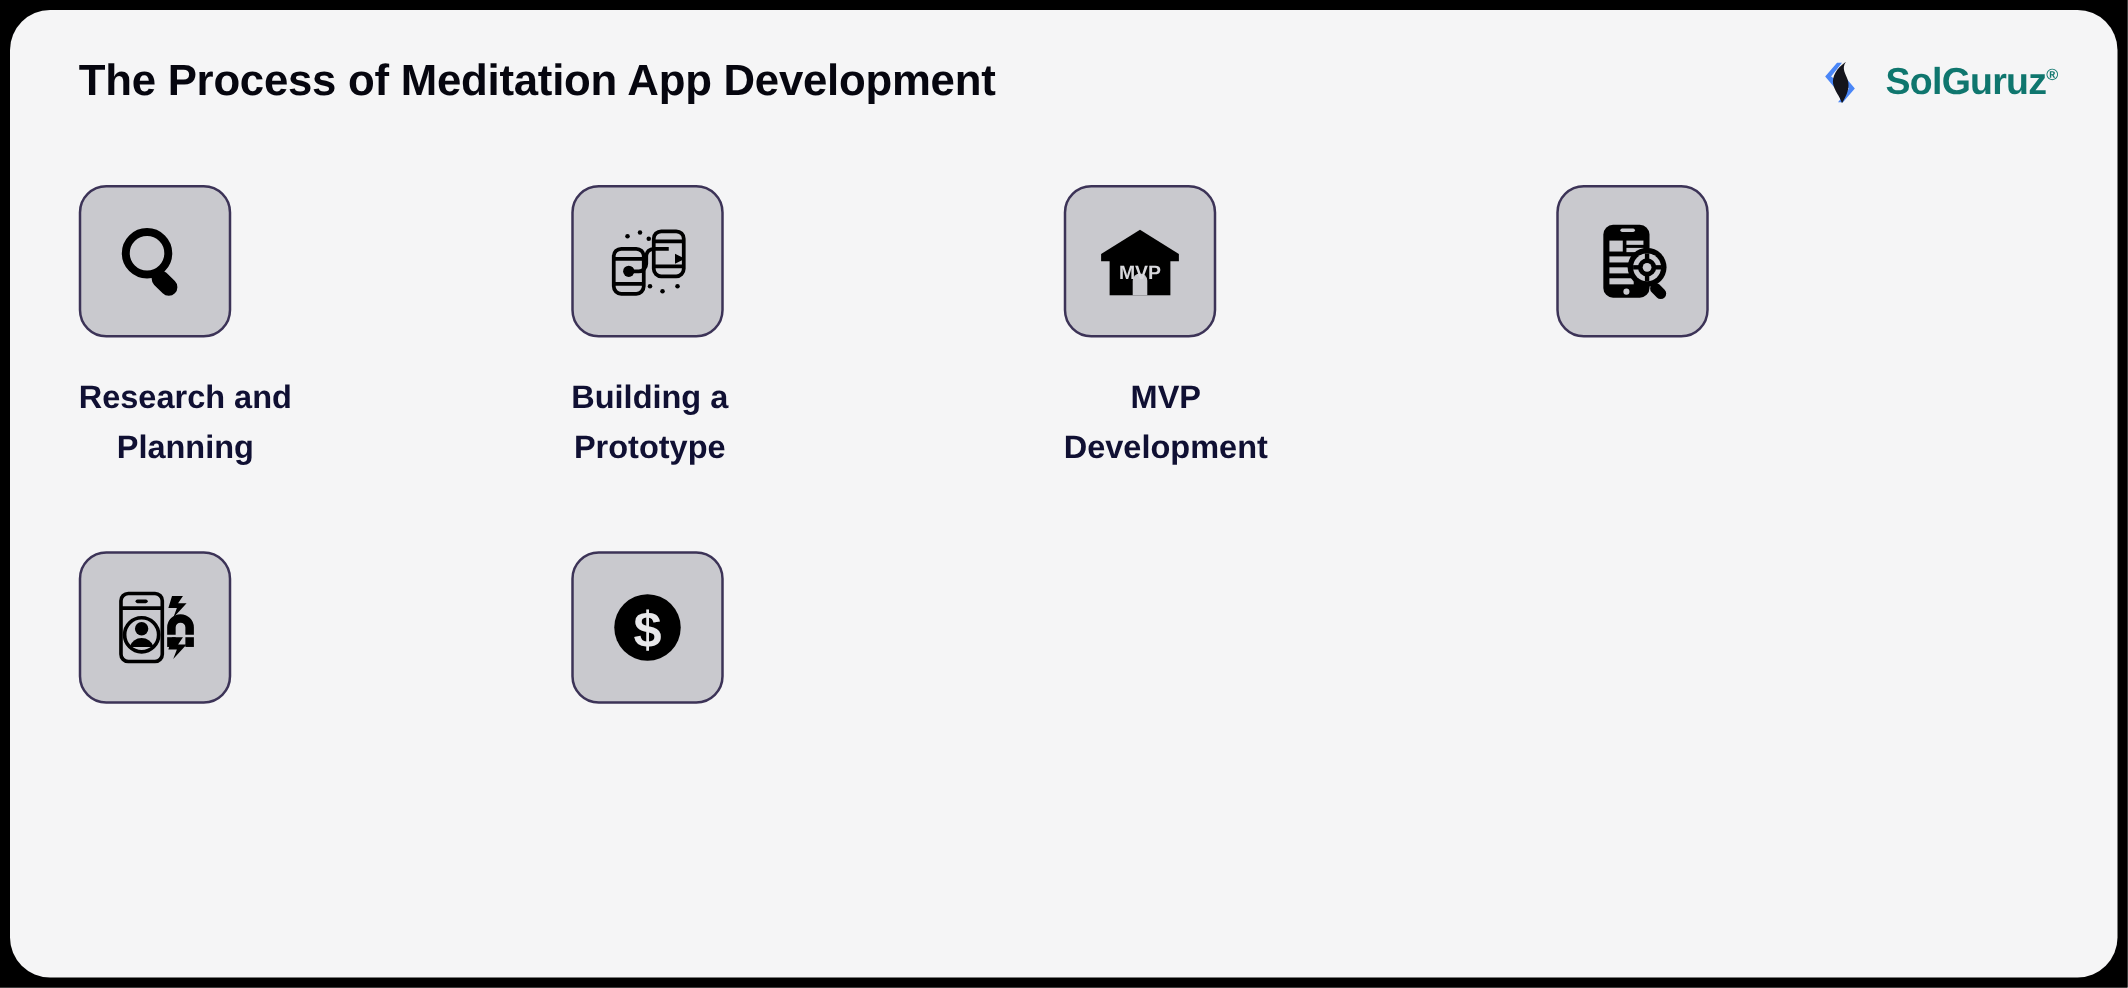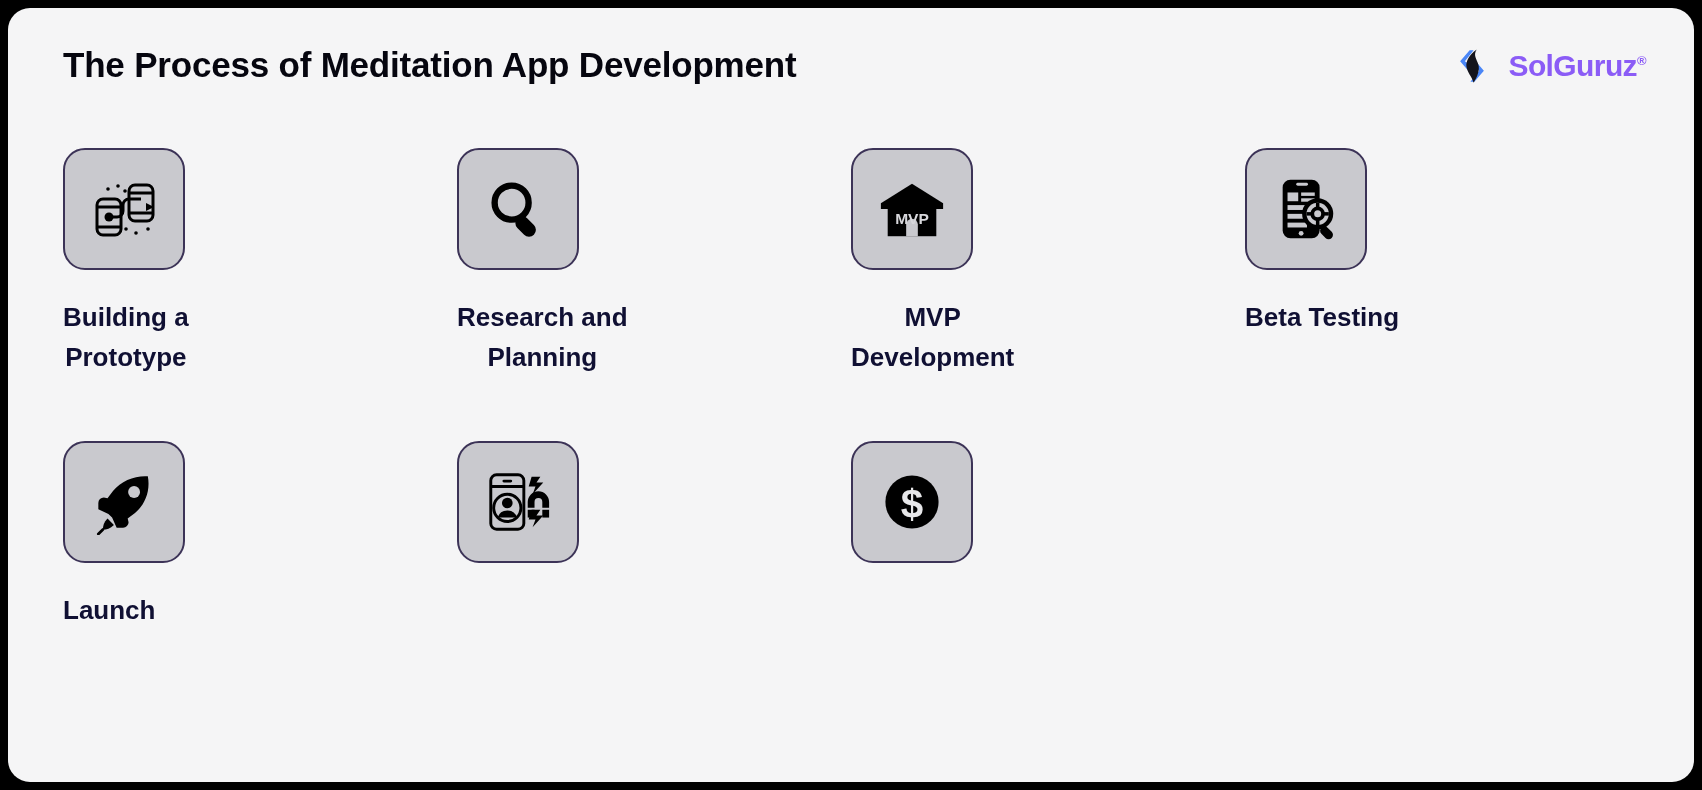--- a/index.html
+++ b/index.html
@@ -14,21 +14,21 @@
     font-family: "Liberation Sans", sans-serif;
   }
 
   .infographic-card {
     position: absolute;
     left: 8px;
     top: 8px;
     width: 1686px;
     height: 774px;
     background: #f5f5f6;
-    border-radius: 22px;
+    border-radius: 32px;
     box-sizing: border-box;
     overflow: hidden;
   }
 
   
   .header {
     position: absolute;
     left: 0;
     top: 0;
     width: 100%;
@@ -56,21 +56,21 @@
   }
   .brand-mark {
     width: 38px;
     height: 38px;
     margin-right: 3px;
     flex: none;
   }
   .brand-text {
     font-size: 30px;
     font-weight: bold;
-    color: #8b5cf6;
+    color: #0f766e;
     letter-spacing: -0.6px;
     line-height: 1;
     position: relative;
     margin-left: 14px;
   }
   .brand-reg {
     font-size: 13px;
     vertical-align: super;
     font-weight: bold;
   }
@@ -136,20 +136,33 @@
       </span>
       <span class="brand-text"><span>SolGuruz</span><span class="brand-reg">®</span></span>
     </div>
   </div>
 
   <div class="steps-grid">
 
     <div class="step">
       <div class="step-icon-tile">
         <span>
+          <svg viewBox="0 0 64 64" width="68" height="68" aria-hidden="true">
+            <circle cx="26" cy="26" r="16" fill="none" stroke="#000" stroke-width="6"></circle>
+            <rect x="36" y="36" width="22" height="13" rx="6.5" fill="#000" transform="rotate(45 36 36)"></rect>
+          </svg>
+        </span>
+      </div>
+      <div class="step-label">Research and
+Planning</div>
+    </div>
+
+    <div class="step">
+      <div class="step-icon-tile">
+        <span>
           <svg viewBox="0 0 72 72" width="72" height="72" aria-hidden="true">
             <g fill="none" stroke="#000" stroke-width="3">
               <rect x="9" y="26" width="24" height="36" rx="6"></rect>
               <line x1="9" y1="34" x2="33" y2="34"></line>
               <line x1="9" y1="54" x2="33" y2="54"></line>
               <rect x="41" y="12" width="24" height="36" rx="6"></rect>
               <line x1="41" y1="20" x2="65" y2="20"></line>
               <line x1="41" y1="40" x2="65" y2="40"></line>
               <path d="M21 44 h8 a6 6 0 0 0 6 -6 v-6 a6 6 0 0 1 6 -6 h12"></path>
             </g>
@@ -159,33 +172,20 @@
             <circle cx="30" cy="13" r="1.8" fill="#000"></circle>
             <circle cx="37" cy="18" r="1.8" fill="#000"></circle>
             <circle cx="38" cy="56" r="1.8" fill="#000"></circle>
             <circle cx="48" cy="60" r="1.8" fill="#000"></circle>
             <circle cx="60" cy="56" r="1.8" fill="#000"></circle>
           </svg>
         </span>
       </div>
       <div class="step-label">Building a
 Prototype</div>
-    </div>
-
-    <div class="step">
-      <div class="step-icon-tile">
-        <span>
-          <svg viewBox="0 0 64 64" width="68" height="68" aria-hidden="true">
-            <circle cx="26" cy="26" r="16" fill="none" stroke="#000" stroke-width="6"></circle>
-            <rect x="36" y="36" width="22" height="13" rx="6.5" fill="#000" transform="rotate(45 36 36)"></rect>
-          </svg>
-        </span>
-      </div>
-      <div class="step-label">Research and
-Planning</div>
     </div>
 
     <div class="step">
       <div class="step-icon-tile">
         <span>
           <svg viewBox="0 0 72 72" width="70" height="70" aria-hidden="true">
             <path d="M36 10 L68 30 L68 36 L4 36 L4 30 Z" fill="#000"></path>
             <rect x="11" y="33" width="50" height="31" fill="#000"></rect>
             <path d="M30 64 v-12 a6 6 0 0 1 12 0 v12 z" fill="#c9c9ce"></path>
             <text x="36" y="51" font-family="'Liberation Sans', sans-serif" font-size="16" font-weight="bold" fill="#d8d8dc" text-anchor="middle">MVP</text>
@@ -218,36 +218,22 @@
               <circle cx="48" cy="41" r="7.5"></circle>
               <rect x="46.2" y="29.5" width="3.6" height="5"></rect>
               <rect x="46.2" y="47.5" width="3.6" height="5"></rect>
               <rect x="36.5" y="39.2" width="5" height="3.6"></rect>
               <rect x="54.5" y="39.2" width="5" height="3.6"></rect>
             </g>
             <circle cx="48" cy="41" r="3.6" fill="#c9c9ce"></circle>
           </svg>
         </span>
       </div>
-      <div class="step-label">Beta Testing</div>
-    </div>
-
-    <div class="step">
-      <div class="step-icon-tile">
-        <span>
-          <svg viewBox="0 0 72 72" width="66" height="66" aria-hidden="true">
-            <path d="M62 8 C48 7 33 13 24 24 L18 32 L14 31 A6 6 0 0 0 8 37 L8 44 L19 49 L23 53 L28 64 L35 64 A6 6 0 0 0 41 58 L40 54 L48 48 C59 39 65 24 62 8 Z" fill="#000"></path>
-            <circle cx="47" cy="25" r="6.5" fill="#c9c9ce"></circle>
-            <path d="M18 54 C14 58 13 62 13 66 C17 66 21 65 25 61 Z" fill="#000"></path>
-            <path d="M13 66 L8 71" stroke="#000" stroke-width="3" stroke-linecap="round"></path>
-          </svg>
-        </span>
-      </div>
-      <div class="step-label">Launch</div>
-    </div>
+    </div>
+
 
 
     <div class="step">
       <div class="step-icon-tile">
         <span>
           <svg viewBox="0 0 72 72" width="70" height="70" aria-hidden="true">
             <g fill="none" stroke="#000" stroke-width="3">
               <rect x="8" y="8" width="34" height="56" rx="6"></rect>
               <line x1="8" y1="20" x2="42" y2="20"></line>
             </g>

